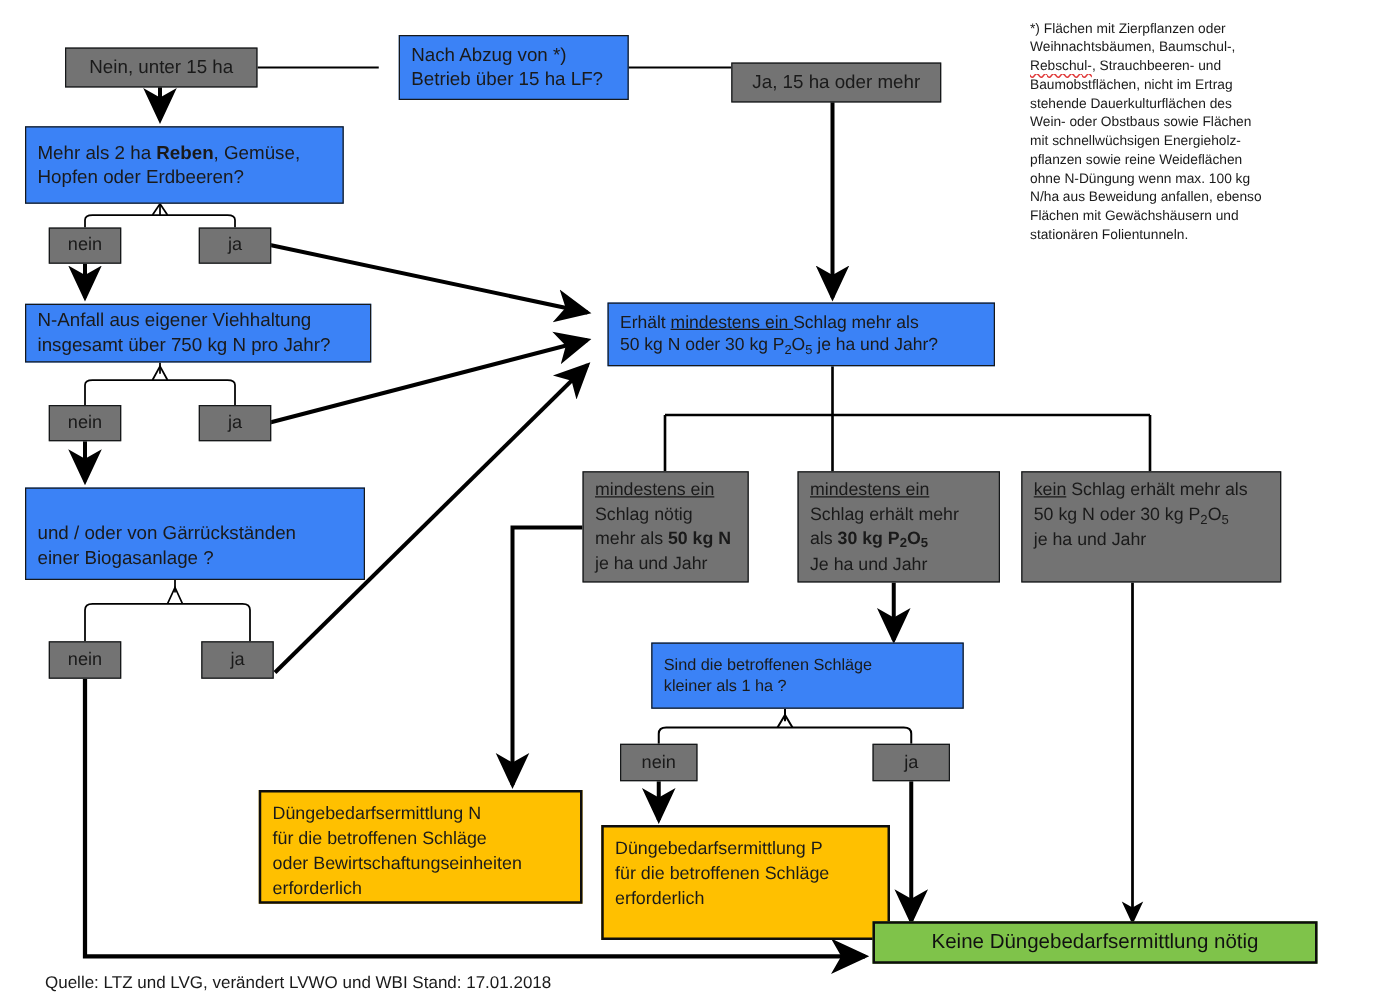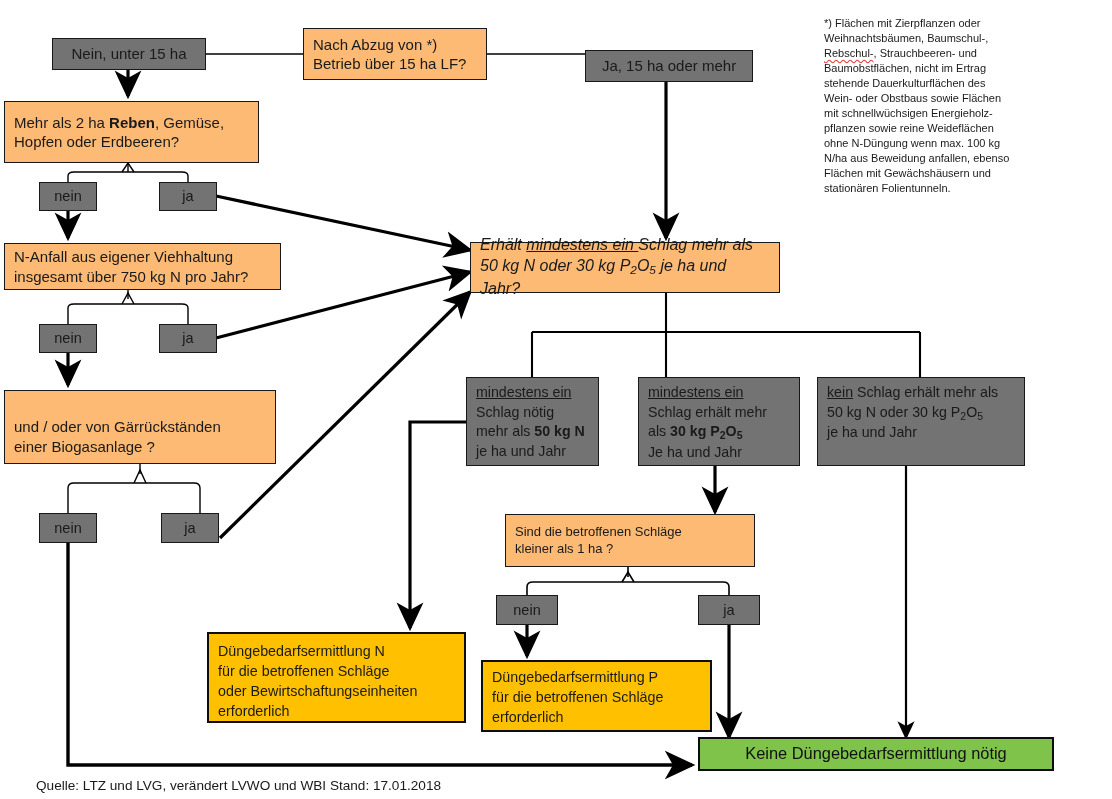--- a/index.html
+++ b/index.html
@@ -2,21 +2,21 @@
 <html><head>
 <meta charset="utf-8">
 <style>
   html,body{margin:0;padding:0;background:#ffffff;}
   body{font-family:"Liberation Sans", sans-serif;}
   #stage{position:relative;width:1112px;height:799px;background:#fff;overflow:hidden;}
   #svg-layer{position:absolute;left:0;top:0;width:1112px;height:799px;}
   .node{position:absolute;box-sizing:border-box;display:flex;align-items:center;}
   .node .txt{display:block;width:100%;line-height:1.30;}
   .blue{background:#737373;border:1.6px solid #16181a;color:#1a1a1a;}
-  .green{background:#fdba74;border:1.6px solid #16181a;color:#1a1a1a;}
+  .green{background:#3b82f6;border:1.6px solid #16181a;color:#1a1a1a;margin-left:16px;}
   .orange{background:#ffc000;border:2.6px solid #0d0d0d;color:#1a1a1a;}
   .brightgreen{background:#7fc34a;border:2.4px solid #0d0d0d;color:#111;}
   .small-lbl{justify-content:flex-end;text-align:center;font-size:14.5px;}
   .pad{padding:5px 9px;}
   .note{position:absolute;font-size:11px;line-height:1.365;color:#1a1a1a;margin-left:8px;}
   .src{position:absolute;font-size:13.6px;color:#1a1a1a;}
   .sub{font-size:0.74em;vertical-align:-0.28em;}
   b{font-weight:700;}
   u{text-decoration:underline;text-underline-offset:1px;}
   .squiggle{text-decoration:underline;text-decoration-style:wavy;text-decoration-color:#e03a3a;text-underline-offset:2px;}
@@ -140,21 +140,21 @@
   </div>
 
   <div class="node blue small-lbl" style="left:39px;top:513px;width:58px;height:30px;">
     <span class="txt">nein</span>
   </div>
   <div class="node blue small-lbl" style="left:161px;top:513px;width:58px;height:30px;">
     <span class="txt">ja</span>
   </div>
 
   <div class="node green pad" style="left:470px;top:242px;width:310px;height:51px;">
-    <span class="txt" style="font-size:16px;font-style:italic;">
+    <span class="txt" style="font-size:14px;">
       <span>Erhält </span><u>mindestens ein </u><span>Schlag mehr als</span><br>
       <span>50 kg N oder 30 kg P</span><span class="sub">2</span><span>O</span><span class="sub">5</span><span> je ha und Jahr?</span>
     </span>
   </div>
 
   <div class="node blue pad" style="left:466px;top:377px;width:133px;height:89px;align-items:flex-start;">
     <span class="txt" style="font-size:14.2px;line-height:1.38;">
       <u>mindestens ein</u><br>
       <span>Schlag nötig</span><br>
       <span>mehr als </span><b>50 kg N</b><br>
@@ -195,21 +195,21 @@
 
   <div class="node orange pad" style="left:207px;top:632px;width:259px;height:91px;align-items:flex-start;">
     <span class="txt" style="font-size:14.3px;line-height:1.4;padding-top:2px;">
       <span>Düngebedarfsermittlung N</span><br>
       <span>für die betroffenen  Schläge</span><br>
       <span>oder Bewirtschaftungseinheiten</span><br>
       <span>erforderlich</span>
     </span>
   </div>
 
-  <div class="node orange pad" style="left:481px;top:660px;width:231px;height:72px;align-items:center;">
+  <div class="node orange pad" style="left:481px;top:660px;width:231px;height:92px;align-items:flex-start;">
     <span class="txt" style="font-size:14.3px;line-height:1.4;padding-top:2px;">
       <span>Düngebedarfsermittlung P</span><br>
       <span>für die betroffenen  Schläge</span><br>
       <span>erforderlich</span>
     </span>
   </div>
 
   <div class="node brightgreen" style="left:698px;top:737px;width:356px;height:34px;justify-content:center;">
     <span class="txt" style="text-align:center;font-size:16.4px;">Keine Düngebedarfsermittlung nötig</span>
   </div>

